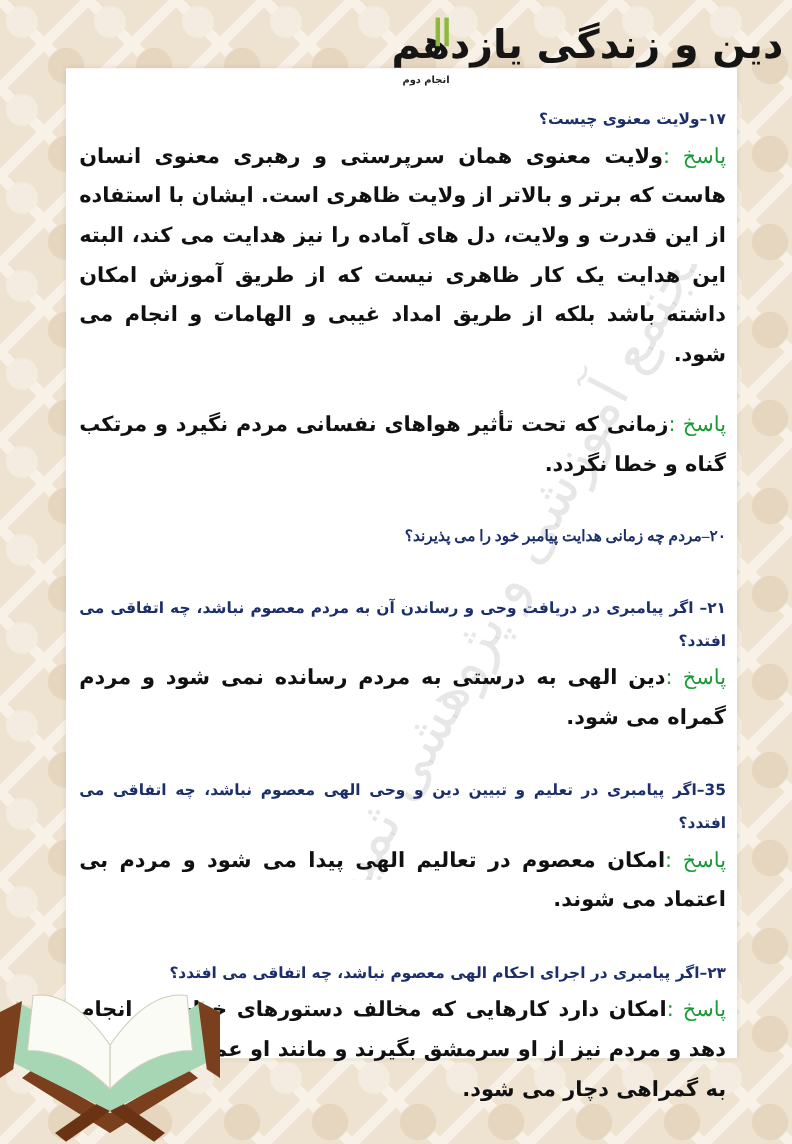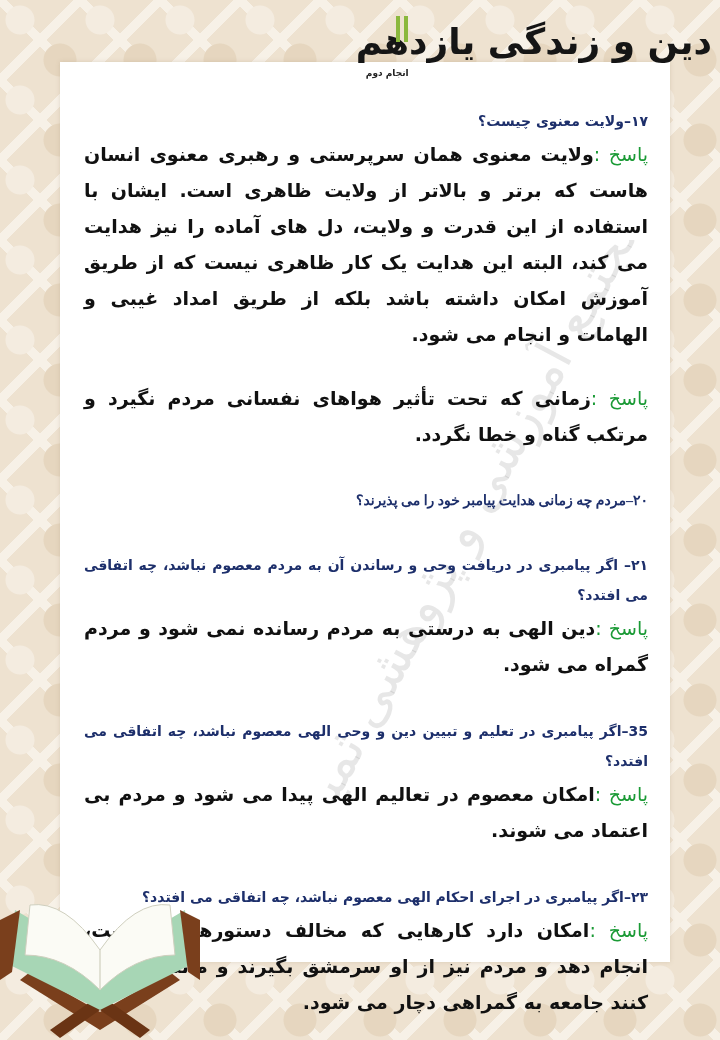--- a/index.html
+++ b/index.html
@@ -30,21 +30,21 @@
     position: absolute; left: 32px; top: -4px; width: 20px; height: 26px;
     display: flex; gap: 4px;
   }
   .logo-accent-bars span { display: block; width: 4px; background: #8bb83d; }
   .logo-sub {
     position: absolute; left: 10px; top: 48px; font-size: 9px; font-weight: bold; color: #222;
   }
   .content {
     position: absolute; left: 68px; top: 90px; width: 596px; direction: rtl; text-align: justify;
   }
-  .qa { margin: 16px; }
+  .qa { margin: 4px; }
   .question {
     color: #1d2f6b; font-weight: bold; font-size: 14px; line-height: 30px; margin: 0;
   }
   .answer {
     color: #111; font-weight: bold; font-size: 19px; line-height: 36px; margin: 0;
   }
   .answer-label { color: #1a9a35; font-weight: normal; }
   .watermark {
     position: absolute; left: 80px; top: 240px; width: 620px; height: 560px;
     pointer-events: none; overflow: hidden;

